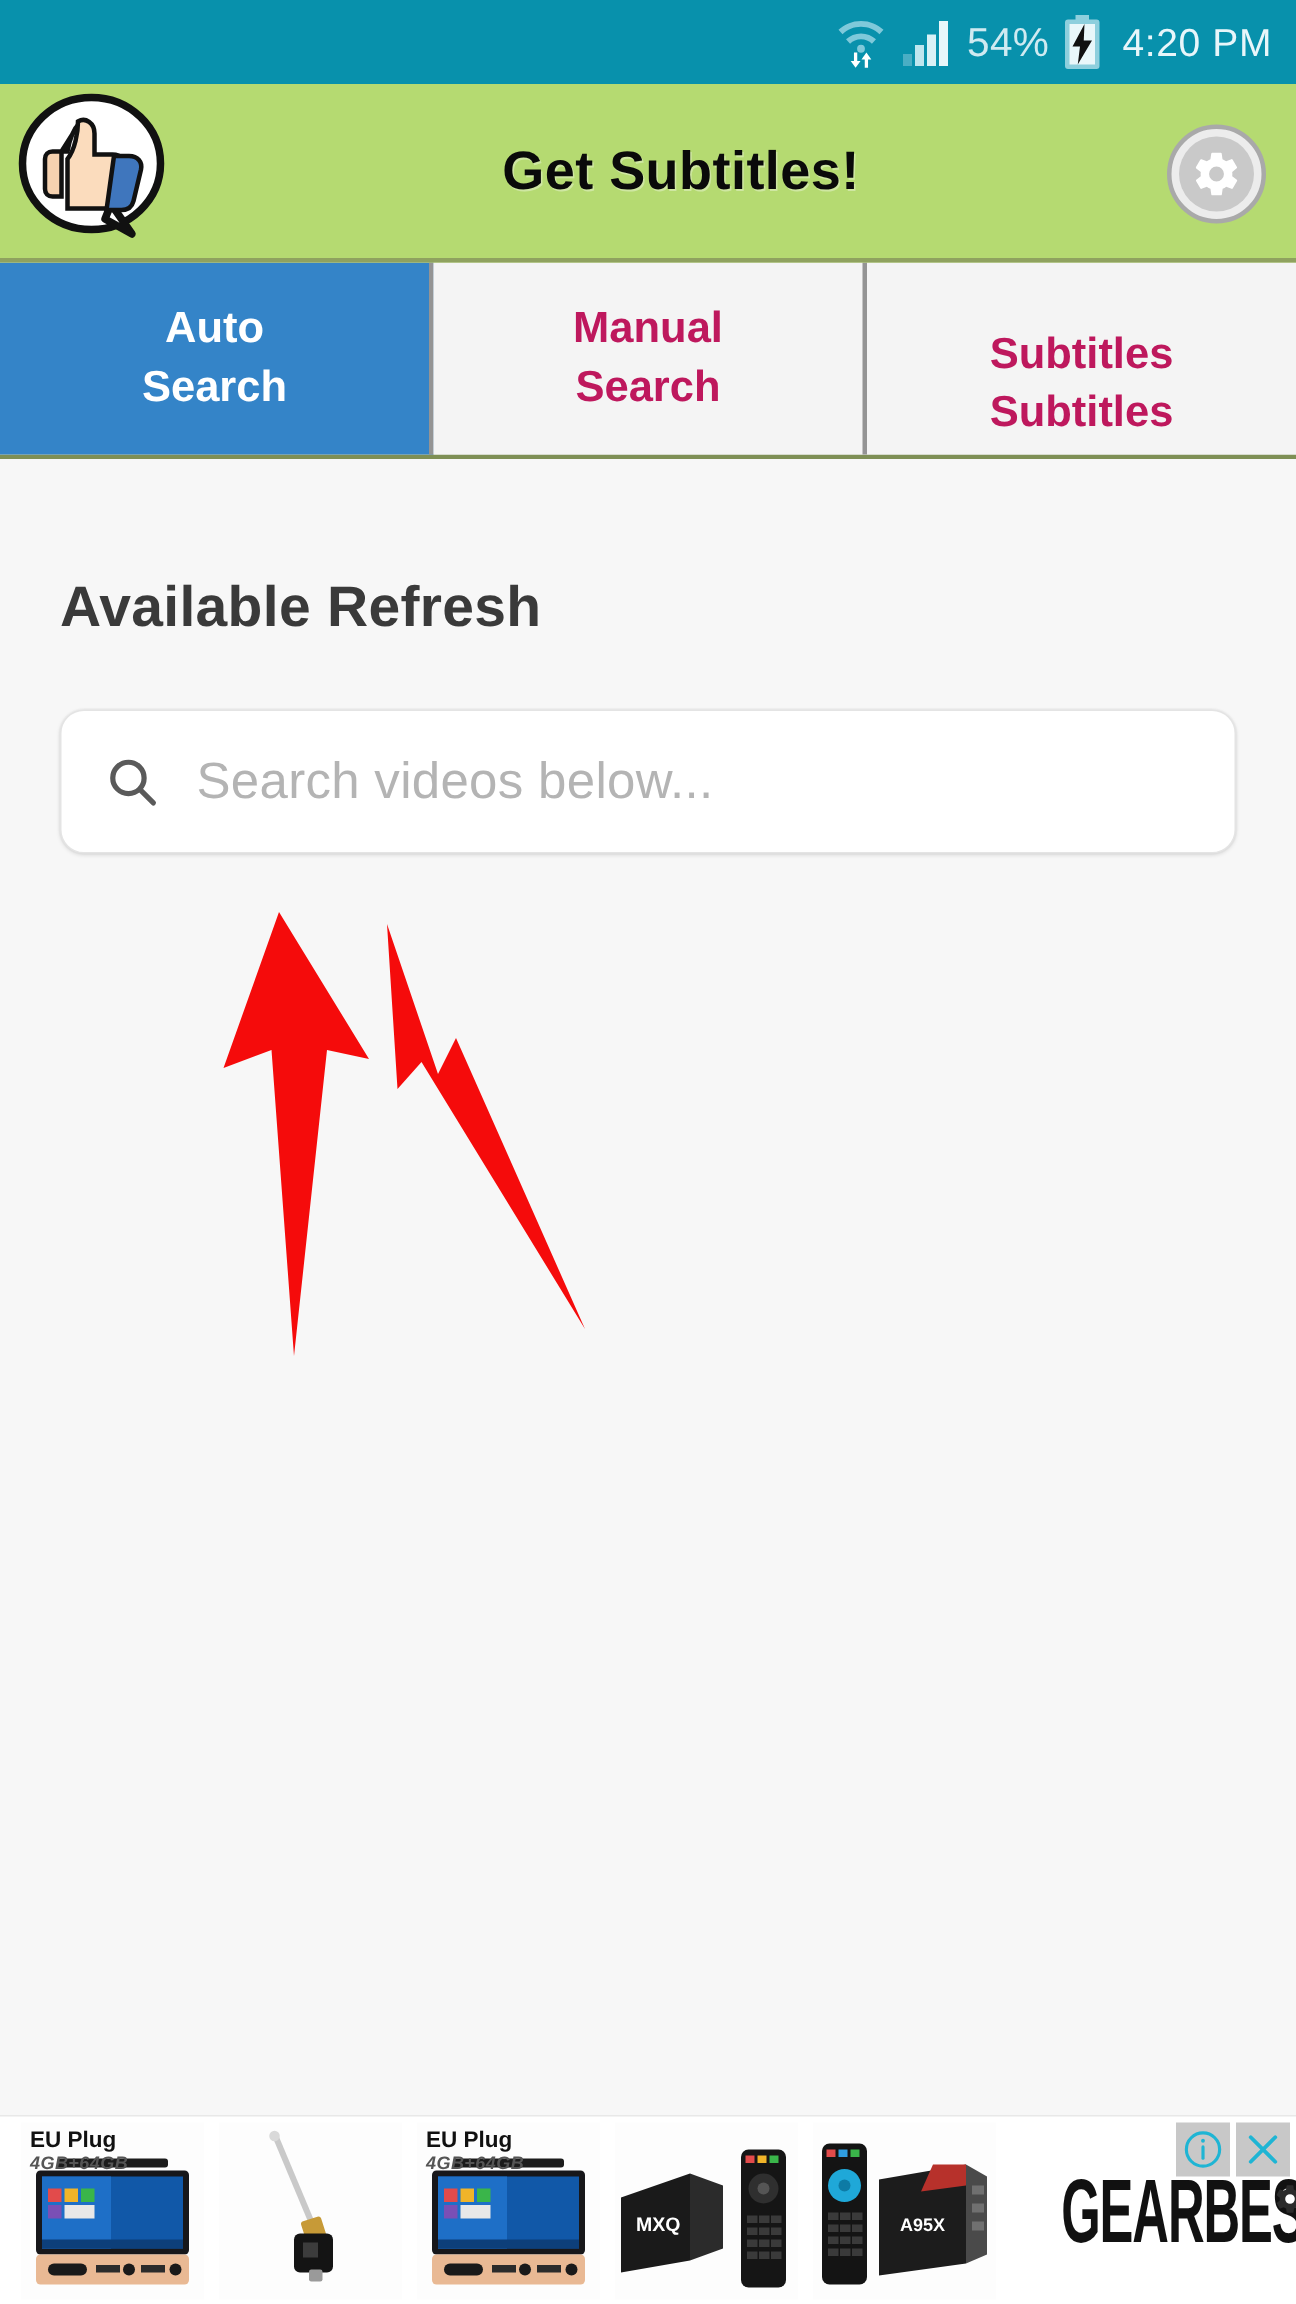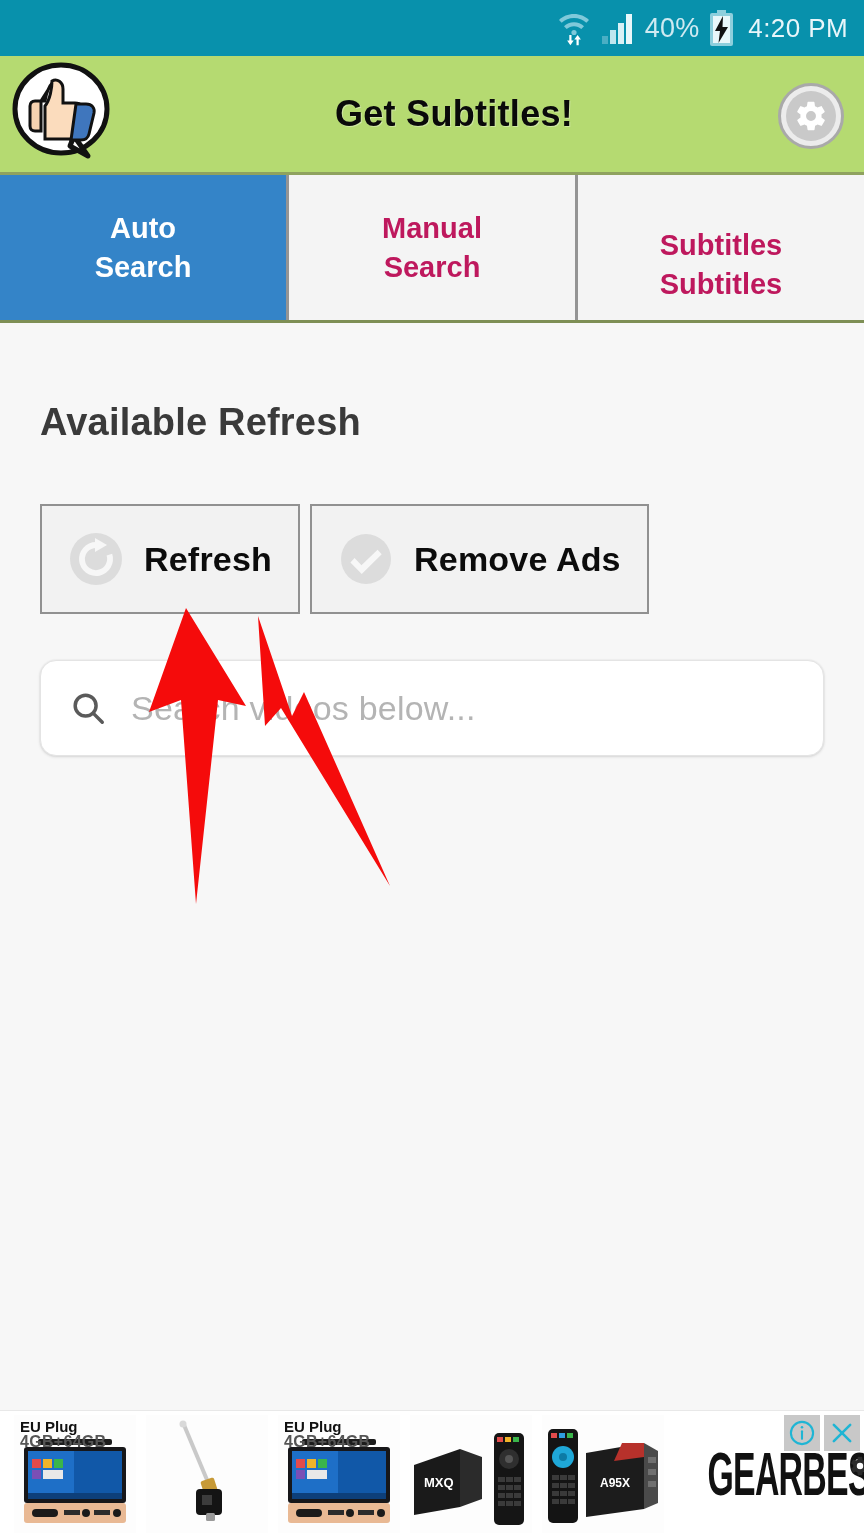--- a/index.html
+++ b/index.html
@@ -55,21 +55,21 @@
     display: flex; align-items: center; justify-content: center;
   }
   .gear-inner {
     width: 50px; height: 50px; border-radius: 50%;
     background: #c9c9c9;
     display: flex; align-items: center; justify-content: center;
   }
 
   
   .tabbar {
-    display: flex; height: 148px;
+    display: flex; height: 131px;
     background: #f4f4f4;
     border-bottom: 3px solid #7e8f55;
   }
   .tab {
     flex: 1; display: flex; flex-direction: column;
     align-items: center; justify-content: center;
     font-size: 29px; font-weight: bold; line-height: 1.33;
     color: #be185d; background: #f4f4f4;
     border-right: 3px solid #949494;
     text-align: center;
@@ -122,21 +122,21 @@
   }
   .ad-prod {
     width: 126px; height: 122px; flex: 0 0 126px; margin-right: 6px;
     background: #fff; position: relative; overflow: hidden;
   }
   .eu-tag {
     position: absolute; left: 8px; top: 6px; z-index: 3;
     font-size: 15px; font-weight: bold; color: #111; line-height: 1.05;
     font-family: "Liberation Sans", sans-serif;
   }
-  .eu-sub { font-size: 16px; font-weight: bold; color: #555; letter-spacing: .3px; }
+  .eu-sub { font-size: 12px; font-weight: bold; color: #555; letter-spacing: .3px; font-style: italic; }
   .ad-brand {
     flex: 1; display: flex; align-items: center; justify-content: center;
     position: relative; height: 126px;
   }
   .gb-logo {
     font-family: "Liberation Sans Narrow","Liberation Sans", sans-serif;
     font-size: 47px; font-weight: bold; color: #111;
     letter-spacing: -1px; transform: scaleX(.72) scaleY(1.28);
     transform-origin: center;
     white-space: nowrap;
@@ -170,21 +170,21 @@
       </svg>
     </span>
     <span class="sb-icon sig-ico">
       <svg width="34" height="34" viewBox="0 0 34 34">
         <rect x="1" y="25" width="6" height="8" fill="#4aaec4"></rect>
         <rect x="9" y="19" width="6" height="14" fill="#bfe6ef"></rect>
         <rect x="17" y="12" width="6" height="21" fill="#d9f1f6"></rect>
         <rect x="25" y="3" width="6" height="30" fill="#e8f7fa"></rect>
       </svg>
     </span>
-    <span class="sb-text">40%</span>
+    <span class="sb-text">54%</span>
     <span class="sb-icon batt">
       <svg width="25" height="36" viewBox="0 0 25 36">
         <rect x="8" y="0" width="9" height="4" fill="#8ecfdd"></rect>
         <rect x="1" y="3" width="23" height="33" rx="2" fill="#8ecfdd"></rect>
         <rect x="4" y="6" width="17" height="27" fill="#e9f7fa"></rect>
         <path d="M14 6 L6 21 L11 21 L9.5 33 L19 17 L13.5 17 Z" fill="#111111"></path>
       </svg>
     </span>
     <span class="clock">4:20 PM</span>
   </div>
@@ -222,41 +222,20 @@
     <div class="tab">
       <span>Subtitles</span>
       <span>Subtitles</span>
     </div>
   </div>
 
   <div class="content">
 
     <div class="section-title">Available Refresh</div>
 
-    <div class="btn-row">
-      <div class="flat-btn">
-        <span class="circ-ico">
-          <svg width="56" height="56" viewBox="0 0 56 56">
-            <circle cx="28" cy="28" r="26" fill="#dcdcdc"></circle>
-            <path d="M28 11 a17 17 0 1 0 16.2 11.8 l-5.6 1.8 A11.1 11.1 0 1 1 28 16.9 z" fill="#f7f7f7"></path>
-            <path d="M27 7 l12 7 -12 7 z" fill="#f7f7f7"></path>
-          </svg>
-        </span>
-        <span class="lbl">Refresh</span>
-      </div>
-      <div class="flat-btn">
-        <span class="circ-ico">
-          <svg width="56" height="56" viewBox="0 0 56 56">
-            <circle cx="28" cy="28" r="25" fill="#dcdcdc"></circle>
-            <path d="M16 28.5 l7.5 8 L41 19.5 l4.5 5 L23.8 46 L11.5 33.5 z" fill="#f7f7f7" transform="translate(0,-2) scale(0.92) translate(2,3)"></path>
-          </svg>
-        </span>
-        <span class="lbl">Remove Ads</span>
-      </div>
-    </div>
 
     <div class="searchbar">
       <span class="search-ico">
         <svg width="38" height="38" viewBox="0 0 24 24" fill="none" stroke="#5a5a5a" stroke-width="2.2">
           <circle cx="10.5" cy="10.5" r="6.6"></circle>
           <line x1="15.4" y1="15.4" x2="21" y2="21" stroke-linecap="round"></line>
         </svg>
       </span>
       <span class="search-ph">Search videos below...</span>
     </div>

